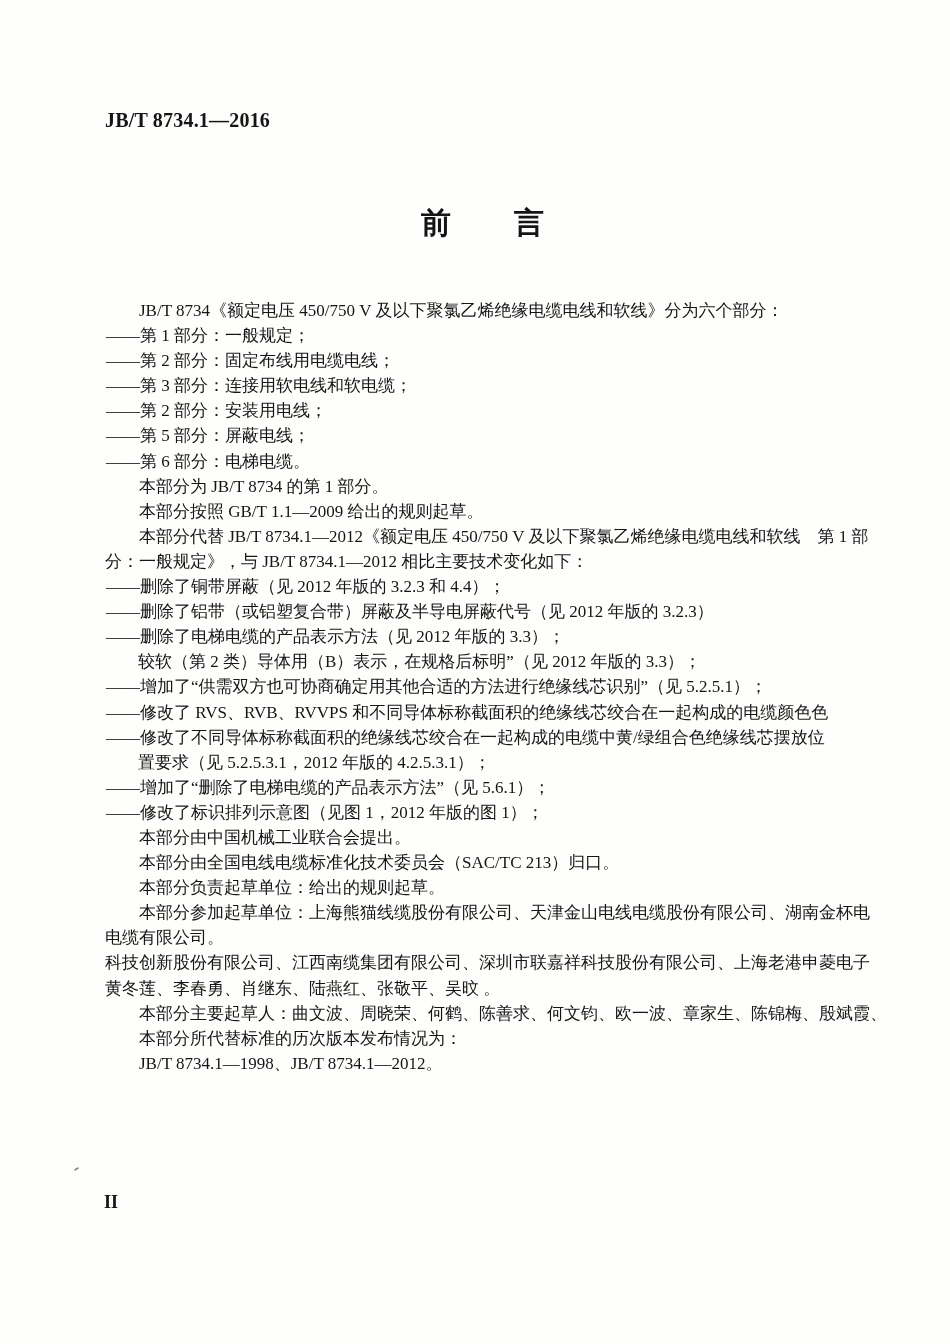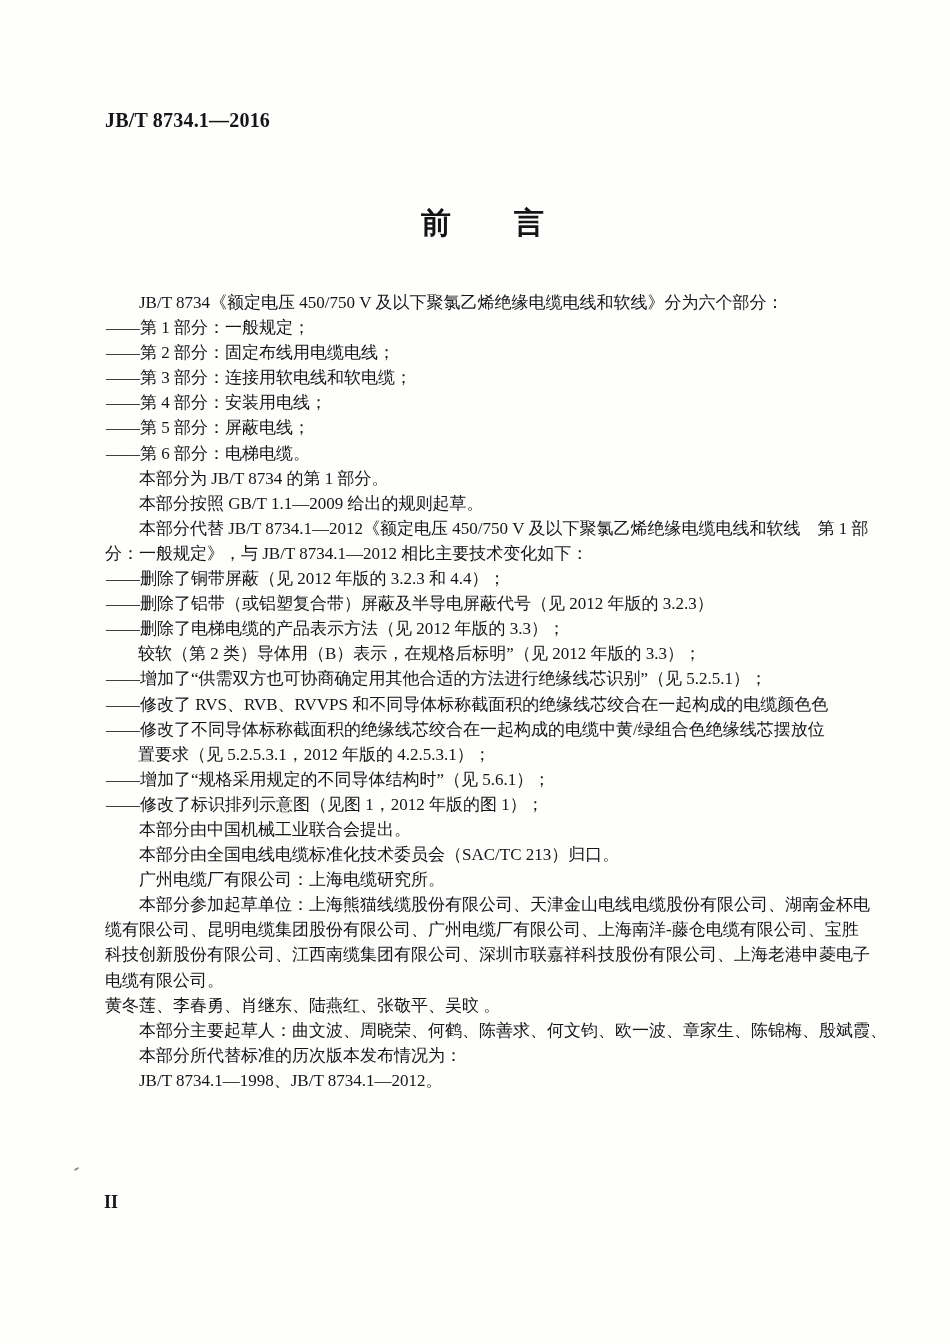--- a/index.html
+++ b/index.html
@@ -33,21 +33,21 @@
     margin: 8px;
     text-align: center;
     font-family: "DejaVu Sans", "Liberation Sans", sans-serif;
     font-size: 30px;
     font-weight: 700;
     letter-spacing: 1px;
     white-space: nowrap;
   }
   .doc-body {
     position: absolute;
-    top: 290px;
+    top: 298px;
     left: 105px;
     width: 812px;
     font-size: 17px;
     line-height: 25.1px;
   }
   .line {
     white-space: nowrap;
   }
   .line.indent   { text-indent: 2em; }
   .line.flush    { text-indent: 0; }
@@ -77,44 +77,43 @@
 <div class="page">
   <div class="doc-header">JB/T 8734.1—2016</div>
 
   <h1 class="doc-title">前　　言</h1>
 
   <div class="doc-body" id="doc-body">
       <div class="line indent">JB/T 8734《额定电压 450/750 V 及以下聚氯乙烯绝缘电缆电线和软线》分为六个部分：</div>
       <div class="line dash">——第 1 部分：一般规定；</div>
       <div class="line dash">——第 2 部分：固定布线用电缆电线；</div>
       <div class="line dash">——第 3 部分：连接用软电线和软电缆；</div>
-      <div class="line dash">——第 4 部分：安装用电线；</div>
+      <div class="line dash">——第 2 部分：安装用电线；</div>
       <div class="line dash">——第 5 部分：屏蔽电线；</div>
       <div class="line dash">——第 6 部分：电梯电缆。</div>
       <div class="line indent">本部分为 JB/T 8734 的第 1 部分。</div>
       <div class="line indent">本部分按照 GB/T 1.1—2009 给出的规则起草。</div>
       <div class="line indent">本部分代替 JB/T 8734.1—2012《额定电压 450/750 V 及以下聚氯乙烯绝缘电缆电线和软线　第 1 部</div>
       <div class="line flush">分：一般规定》，与 JB/T 8734.1—2012 相比主要技术变化如下：</div>
       <div class="line dash">——删除了铜带屏蔽（见 2012 年版的 3.2.3 和 4.4）；</div>
       <div class="line dash">——删除了铝带（或铝塑复合带）屏蔽及半导电屏蔽代号（见 2012 年版的 3.2.3）</div>
       <div class="line dash">——删除了电梯电缆的产品表示方法（见 2012 年版的 3.3）；</div>
       <div class="line dashcont">较软（第 2 类）导体用（B）表示，在规格后标明”（见 2012 年版的 3.3）；</div>
       <div class="line dash">——增加了“供需双方也可协商确定用其他合适的方法进行绝缘线芯识别”（见 5.2.5.1）；</div>
       <div class="line dash">——修改了 RVS、RVB、RVVPS 和不同导体标称截面积的绝缘线芯绞合在一起构成的电缆颜色色</div>
       <div class="line dash">——修改了不同导体标称截面积的绝缘线芯绞合在一起构成的电缆中黄/绿组合色绝缘线芯摆放位</div>
       <div class="line dashcont">置要求（见 5.2.5.3.1，2012 年版的 4.2.5.3.1）；</div>
-      <div class="line dash">——增加了“规格采用规定的不同导体结构时”（见 5.6.1）；</div>
+      <div class="line dash">——增加了“删除了电梯电缆的产品表示方法”（见 5.6.1）；</div>
       <div class="line dash">——修改了标识排列示意图（见图 1，2012 年版的图 1）；</div>
       <div class="line indent">本部分由中国机械工业联合会提出。</div>
       <div class="line indent">本部分由全国电线电缆标准化技术委员会（SAC/TC 213）归口。</div>
-      <div class="line indent">广州电缆厂有限公司：上海电缆研究所。</div>
+      <div class="line indent">本部分负责起草单位：给出的规则起草。</div>
       <div class="line indent">本部分参加起草单位：上海熊猫线缆股份有限公司、天津金山电线电缆股份有限公司、湖南金杯电</div>
-      <div class="line flush">缆有限公司、昆明电缆集团股份有限公司、广州电缆厂有限公司、上海南洋-藤仓电缆有限公司、宝胜</div>
+      <div class="line flush">电缆有限公司。</div>
       <div class="line flush">科技创新股份有限公司、江西南缆集团有限公司、深圳市联嘉祥科技股份有限公司、上海老港申菱电子</div>
-      <div class="line flush">电缆有限公司。</div>
       <div class="line flush">黄冬莲、李春勇、肖继东、陆燕红、张敬平、吴旼 。</div>
       <div class="line indent">本部分主要起草人：曲文波、周晓荣、何鹤、陈善求、何文钧、欧一波、章家生、陈锦梅、殷斌霞、</div>
       <div class="line indent">本部分所代替标准的历次版本发布情况为：</div>
       <div class="line indent">JB/T 8734.1—1998、JB/T 8734.1—2012。</div>
     </div>
 
   <div class="page-number">II</div>
 
   <div class="speck"></div>
 </div>

